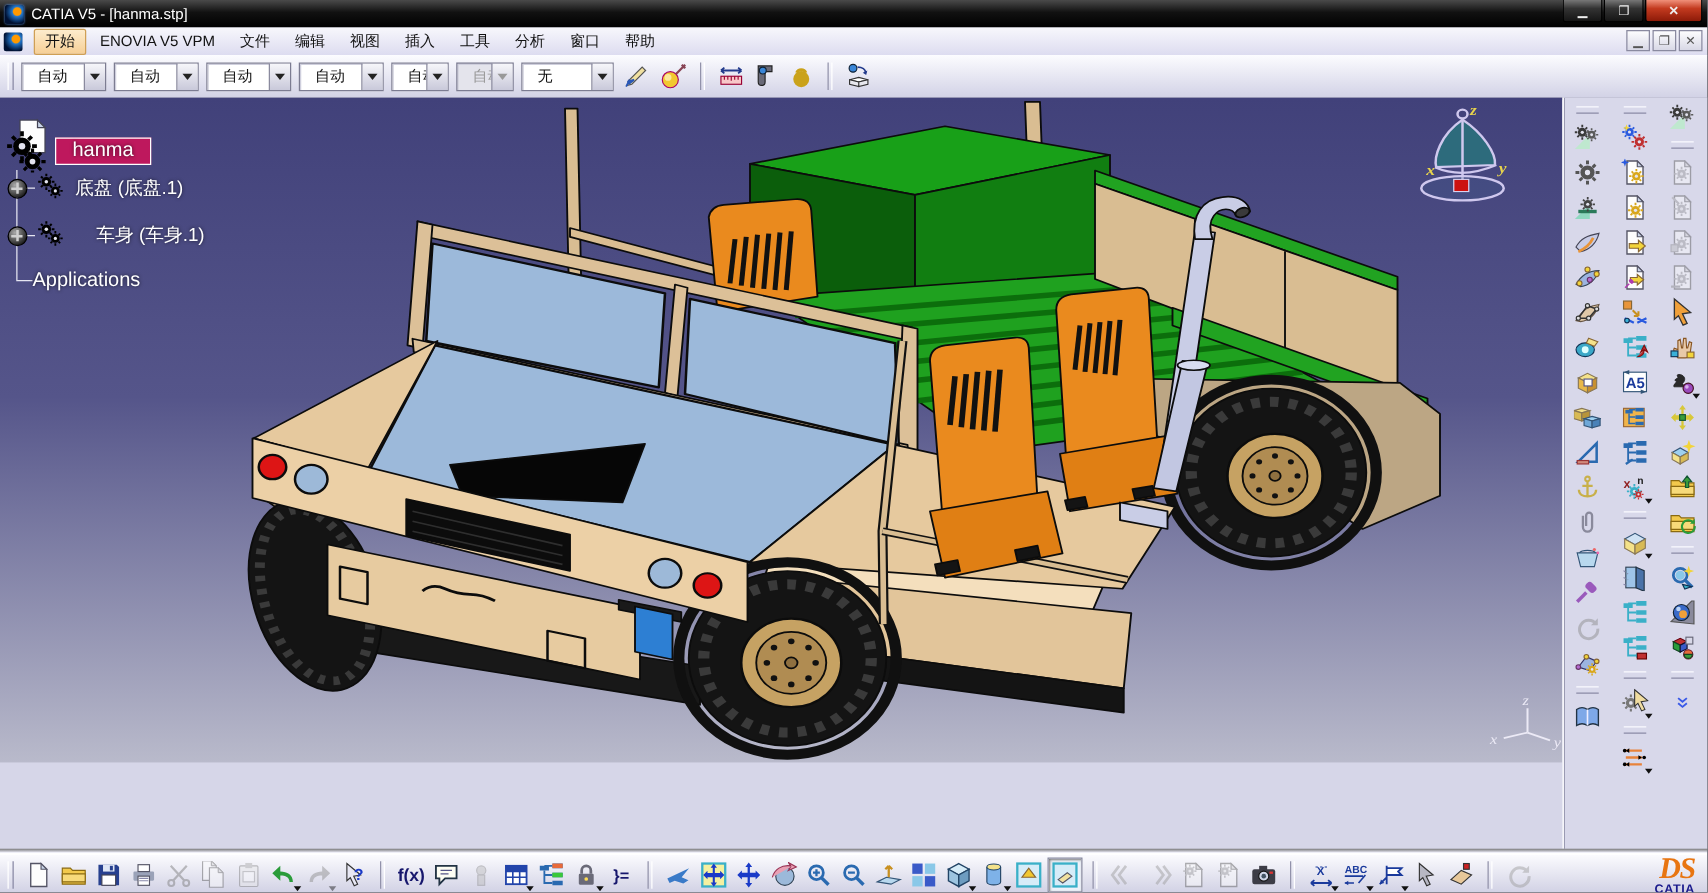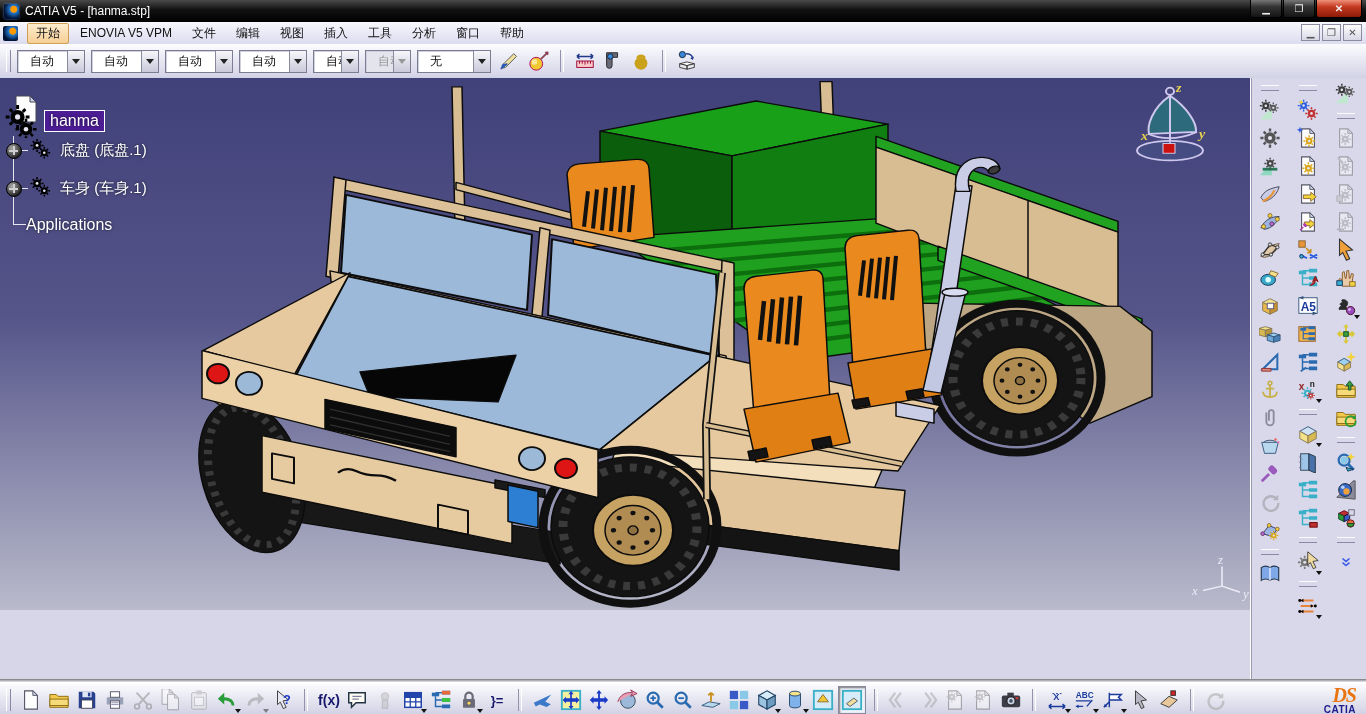--- a/index.html
+++ b/index.html
@@ -42,37 +42,37 @@
   .ic.pressed{background:#eef3fb;border:1px solid #8a8a9e;box-shadow:inset 1px 1px 2px #777;}
   .vsep{width:2px;height:22px;border-left:1px solid #9292aa;border-right:1px solid #fff;margin:0 7px;}
   .car{position:absolute;right:-1px;bottom:0;width:0;height:0;border-left:3.5px solid transparent;border-right:3.5px solid transparent;border-top:4.5px solid #111;}
   
   #viewport{position:absolute;left:0;top:78px;width:1250px;height:601px;}
   #viewport svg.scene{position:absolute;left:0;top:0;}
   
   #tree{position:absolute;left:0;top:0;width:260px;height:260px;color:#fff;font-size:15px;}
   .tline{position:absolute;background:#e6e6f2;}
   .tlabel{position:absolute;white-space:nowrap;text-shadow:0 0 3px rgba(0,0,0,.7);}
-  #root-label{background:#4c1d95;border:1px solid #fff;padding:0 5px;line-height:20px;font-size:16px;}
+  #root-label{background:#be185d;border:1px solid #fff;padding:0 13px;line-height:20px;font-size:16px;}
   .plusbox{position:absolute;width:14px;height:14px;border-radius:50%;
     background:radial-gradient(circle at 35% 30%,#aaa,#222 75%);border:1px solid #000;}
   .plusbox:before{content:"";position:absolute;left:2px;top:6px;width:9px;height:1.6px;background:#cfcfcf;}
   .plusbox:after{content:"";position:absolute;left:6px;top:2px;width:1.6px;height:9px;background:#cfcfcf;}
   .nodeicon{position:absolute;width:26px;height:24px;}
   
   #toolbar-right{position:absolute;left:1250px;top:78px;width:116px;height:601px;
     background:#d8d8ea;border-left:1px solid #fff;box-shadow:inset 1px 0 0 #9a9ab2;padding-left:16px;}
   .rcol{position:absolute;top:2px;width:34px;display:flex;flex-direction:column;align-items:center;}
   .rcol .ic{margin:1px 0;}
   .hand{width:18px;height:4px;border-top:1.6px solid #fafaff;border-bottom:1.6px solid #8a8aa6;margin:5px 0;}
   
   #toolbar-bottom{position:absolute;left:0;top:682px;width:1366px;height:32px;
     background:linear-gradient(#fbfbfe,#cfcfe3);border-top:2px solid #fff;display:flex;align-items:center;}
   #logo{margin-left:auto;margin-right:10px;text-align:right;line-height:1;}
-  #logo .ds{font-family:"Liberation Serif",serif;font-style:italic;font-weight:bold;font-size:20px;color:#e87511;letter-spacing:-1px;}
+  #logo .ds{font-family:"Liberation Serif",serif;font-style:italic;font-weight:bold;font-size:24px;color:#e87511;letter-spacing:-1px;}
   #logo .catia{font-weight:bold;font-size:10px;color:#1a1a8c;letter-spacing:.5px;}
   .tglyph{font-size:11px;font-weight:bold;color:#16166c;}
   #vpborder{position:absolute;left:0;top:679px;width:1366px;height:3px;background:linear-gradient(#777,#e8e8f4);}
 </style>
 </head>
 <body>
 
 <div id="screen">
 
   <div id="titlebar">
@@ -559,21 +559,21 @@
       <div class="tlabel" style="left:60px;top:63px">底盘 (底盘.1)</div>
       <div class="plusbox" style="left:6px;top:103px"></div>
       <svg class="nodeicon" style="left:29px;top:98px" viewBox="0 0 26 24">
         <g transform="scale(0.62)" style="color:#2a5adf">
             <use href="#gear"></use>
           </g>
         <g transform="translate(8,8) scale(0.56)" style="color:#d9a71c">
             <use href="#gear"></use>
           </g>
       </svg>
-      <div class="tlabel" style="left:60px;top:101px">车身 (车身.1)</div>
+      <div class="tlabel" style="left:77px;top:101px">车身 (车身.1)</div>
       <div class="tlabel" style="left:26px;top:138px;font-size:16px">Applications</div>
     </div>
   </div>
 
   <div id="toolbar-right">
     <div class="rcol" style="left:2px">
       <div class="hand"></div>
       <div class="ic">
           <svg viewBox="0 0 24 24">
             <path d="M1 22L14 9v13z" fill="#bfe8cf" stroke="none"></path>

